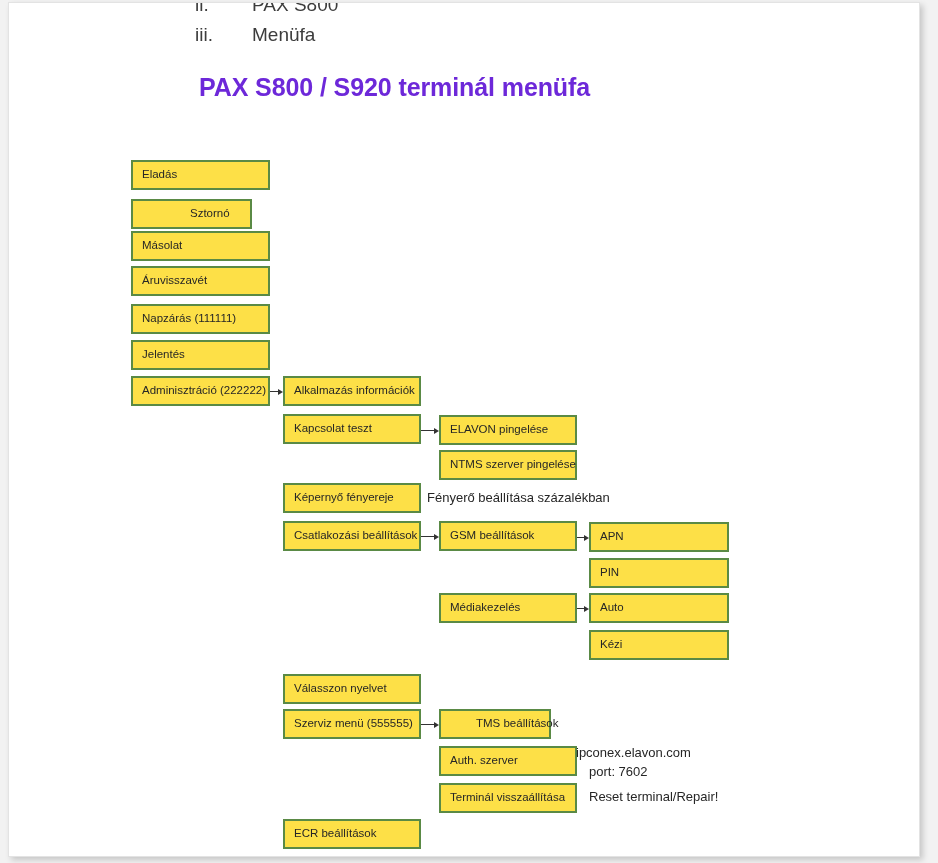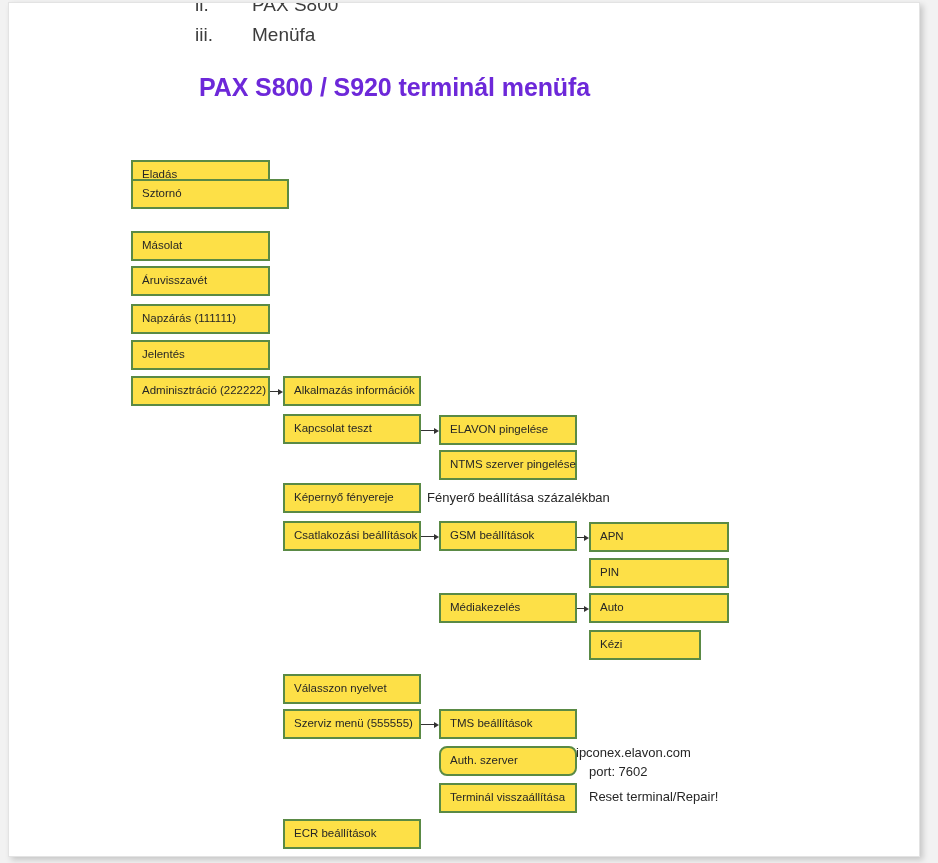--- a/index.html
+++ b/index.html
@@ -116,21 +116,21 @@
     <div class="outline-row" style="left:186px; top:21px;">
       <span class="outline-num" style="left:0; top:0;">iii.</span>
       <span class="outline-txt" style="left:57px; top:0;">Menüfa</span>
     </div>
 
     <div id="doc-title">PAX S800 / S920 terminál menüfa</div>
 
     <div class="node" style="left:122px; top:157px; width:139px;">
       <span class="label">Eladás</span>
     </div>
-    <div class="node" style="left:122px; top:176px; width:158px;">
+    <div class="node" style="left:122px; top:196px; width:121px;padding-left:48px;">
       <span class="label">Sztornó</span>
     </div>
     <div class="node" style="left:122px; top:228px; width:139px;">
       <span class="label">Másolat</span>
     </div>
     <div class="node" style="left:122px; top:263px; width:139px;">
       <span class="label">Áruvisszavét</span>
     </div>
     <div class="node" style="left:122px; top:301px; width:139px;">
       <span class="label">Napzárás (111111)</span>
@@ -169,40 +169,40 @@
     </div>
     <div class="node" style="left:430px; top:447px; width:138px;">
       <span class="label">NTMS szerver pingelése</span>
     </div>
     <div class="node" style="left:430px; top:518px; width:138px;">
       <span class="label">GSM beállítások</span>
     </div>
     <div class="node" style="left:430px; top:590px; width:138px;">
       <span class="label">Médiakezelés</span>
     </div>
-    <div class="node" style="left:430px; top:706px; width:138px;">
+    <div class="node" style="left:430px; top:706px; width:112px;padding-left:26px;">
       <span class="label">TMS beállítások</span>
     </div>
-    <div class="node" style="left:430px; top:743px; width:138px;border-radius:8px;">
+    <div class="node" style="left:430px; top:743px; width:138px;">
       <span class="label">Auth. szerver</span>
     </div>
     <div class="node" style="left:430px; top:780px; width:138px;">
       <span class="label">Terminál visszaállítása</span>
     </div>
 
     <div class="node" style="left:580px; top:519px; width:140px;">
       <span class="label">APN</span>
     </div>
     <div class="node" style="left:580px; top:555px; width:140px;">
       <span class="label">PIN</span>
     </div>
     <div class="node" style="left:580px; top:590px; width:140px;">
       <span class="label">Auto</span>
     </div>
-    <div class="node" style="left:580px; top:627px; width:112px;">
+    <div class="node" style="left:580px; top:627px; width:140px;">
       <span class="label">Kézi</span>
     </div>
 
     <div class="connector" style="left:261px; top:383px; width:13px;">
       <div class="line"></div>
       <div class="head"></div>
     </div>
     <div class="connector" style="left:412px; top:422px; width:18px;">
       <div class="line"></div>
       <div class="head"></div>

